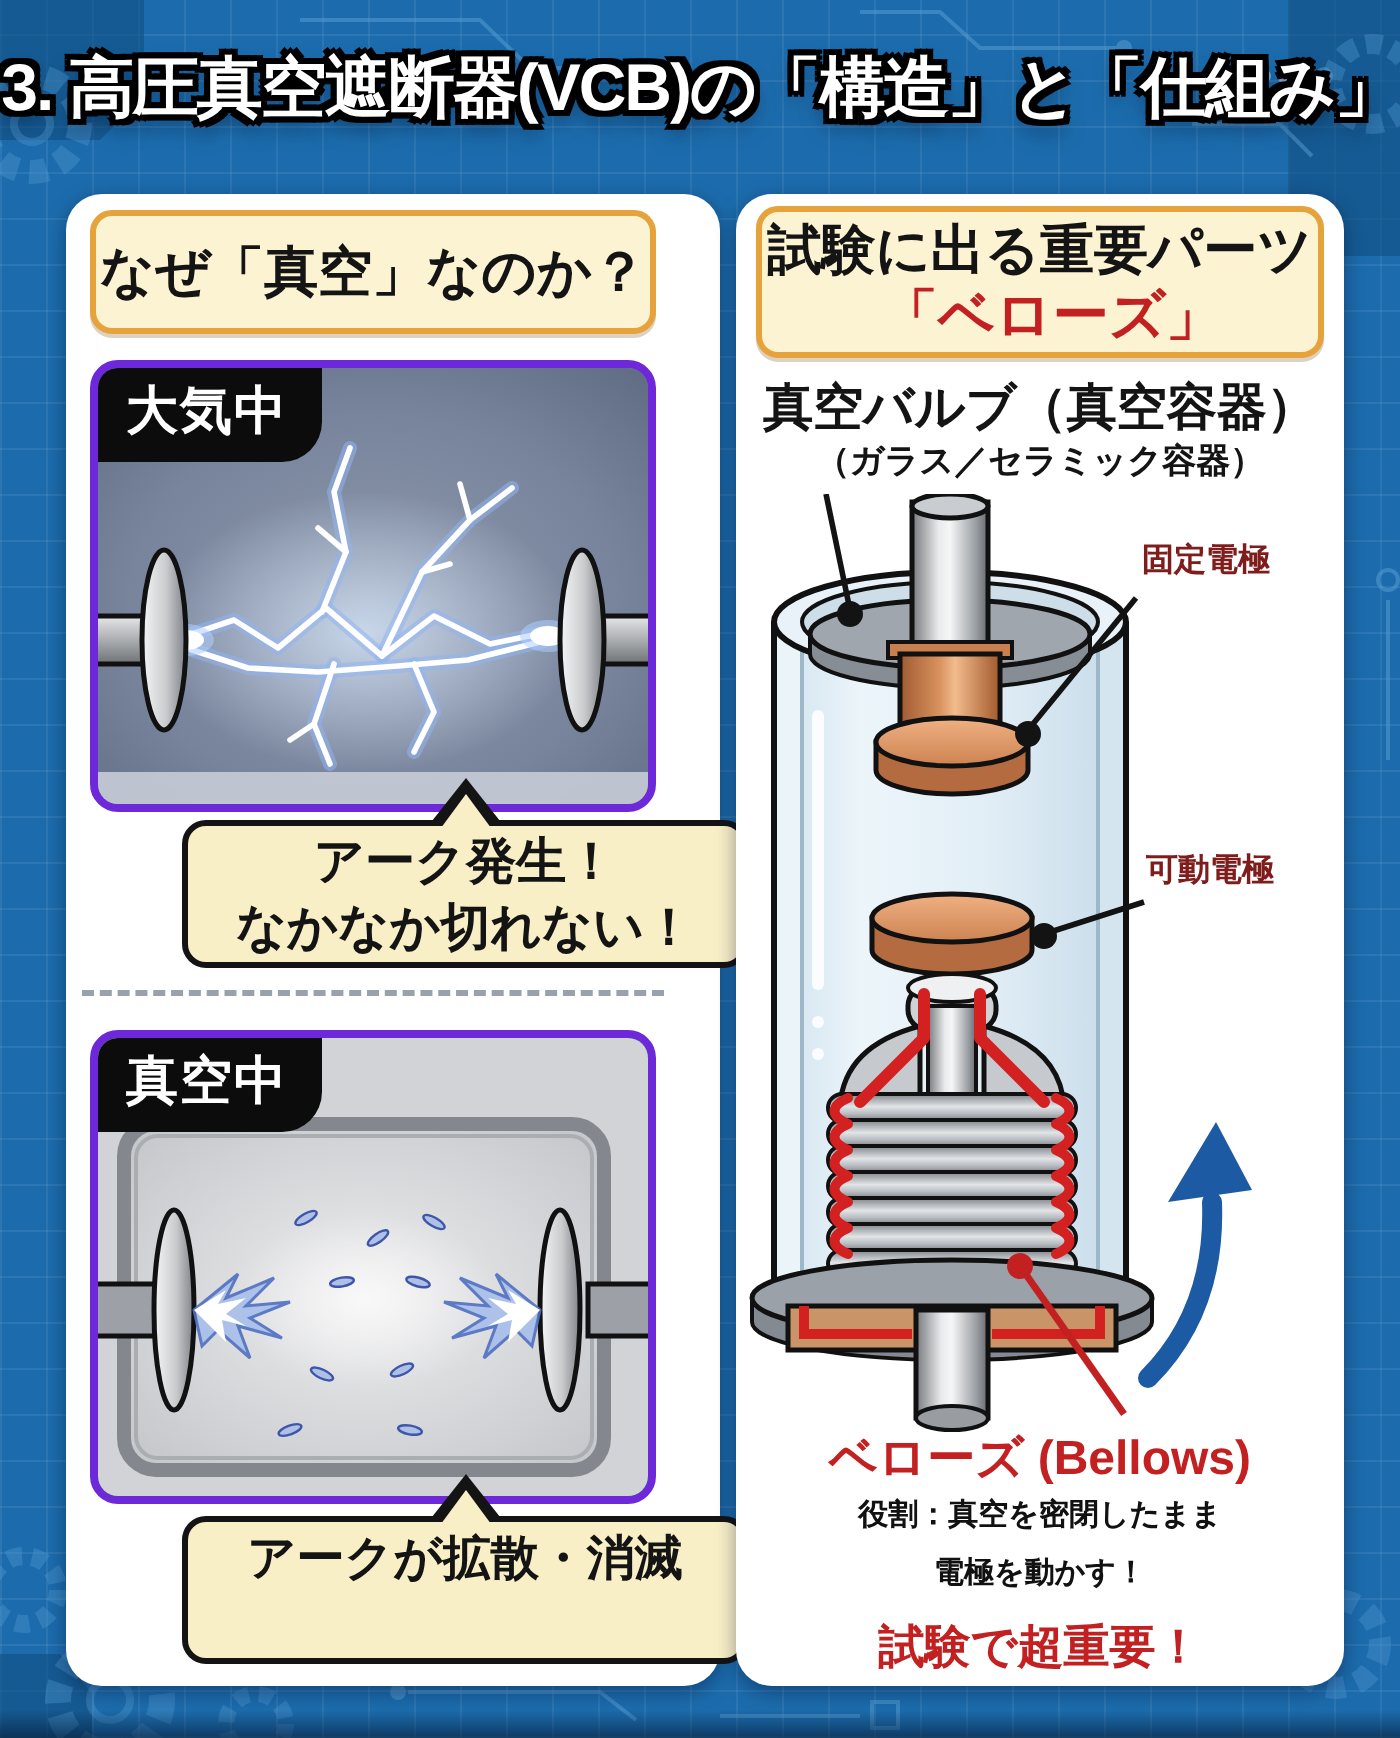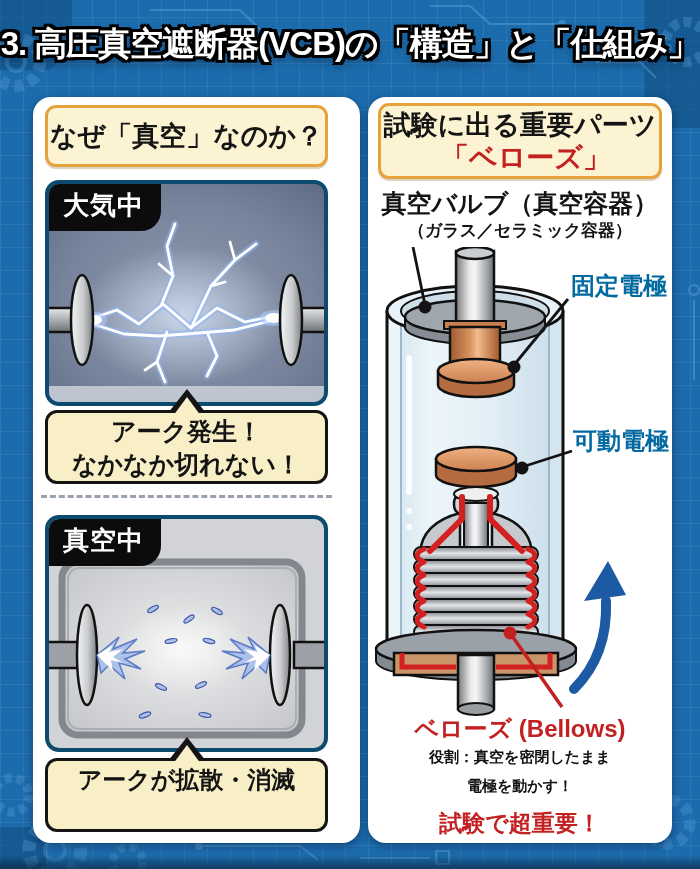--- a/index.html
+++ b/index.html
@@ -33,52 +33,52 @@
   .heading-box{
     position:absolute;background:#fcf3d2;border:3px solid #e6a33c;border-radius:11px;
     text-align:center;box-shadow:0 2px 0 rgba(120,70,10,.25);
   }
   .hb-left{left:12px;top:8px;width:277px;height:56px;}
   .hb-left .hb-line1{font-size:27px;font-weight:900;line-height:56px;}
   .hb-right{left:10px;top:6px;width:278px;height:68px;padding-top:2px;box-sizing:content-box;}
   .hb-right .hb-line1{font-size:27px;font-weight:900;line-height:34px;}
   .hb-right .hb-line2{font-size:28px;font-weight:900;line-height:32px;color:#c32121;padding-left:12px;}
 
-  .sub-panel{position:absolute;border:4px solid #0c4a6e;overflow:hidden;}
+  .sub-panel{position:absolute;border:4px solid #6d28d9;overflow:hidden;}
   .atm-panel{left:12px;top:83px;width:275px;height:218px;border-radius:14px;background:#76829b;}
   .vac-panel{left:12px;top:418px;width:275px;height:229px;border-radius:14px;background:#0f766e;}
   .tag{
     position:absolute;top:0;left:0;z-index:3;background:#0c0c0c;color:#fff;
     font-size:26px;font-weight:900;padding:4px 17px 8px 14px;border-radius:0 0 20px 0;
     letter-spacing:1px;
   }
   .divider{position:absolute;left:8px;top:398px;width:291px;height:0;border-top:3px dashed #98a1ac;}
 
   .callout{
     position:absolute;background:#f8efc7;border:3px solid #141414;border-radius:12px;
-    text-align:center;z-index:4;
+    text-align:center;z-index:4;margin-left:46px;
   }
   .co-1{left:12px;top:313px;width:277px;height:66px;padding-top:2px;box-sizing:content-box;}
   .co-1 .co-line{font-size:25px;font-weight:900;line-height:33px;}
   .co-2{left:12px;top:661px;width:277px;height:66px;padding-top:2px;box-sizing:content-box;}
   .co-2 .co-line{font-size:24px;font-weight:900;line-height:33px;}
   .co-red{color:#c32121;}
   .tri-border{position:absolute;top:-24px;left:50%;margin-left:-19px;width:0;height:0;
     border-left:19px solid transparent;border-right:19px solid transparent;
     border-bottom:24px solid #141414;}
   .tri-fill{position:absolute;top:-16px;left:50%;margin-left:-14px;width:0;height:0;
     border-left:14px solid transparent;border-right:14px solid transparent;
     border-bottom:19px solid #f8efc7;}
 
   .valve-label{position:absolute;left:0;top:90px;width:100%;text-align:center;
     font-size:25px;font-weight:900;}
   .valve-sublabel{position:absolute;left:0;top:122px;width:100%;text-align:center;
     font-size:17px;font-weight:700;}
   .diagram{position:absolute;left:0;top:150px;z-index:1;}
-  .part-label{position:absolute;font-size:24px;font-weight:900;color:#0369a1;z-index:5;white-space:nowrap;}
+  .part-label{position:absolute;font-size:16px;font-weight:900;color:#7f1d1d;z-index:5;white-space:nowrap;}
   .pl-fixed{left:203px;top:173px;}
   .pl-movable{left:205px;top:328px;}
   .bellows-label{position:absolute;left:0;top:616px;width:100%;text-align:center;
     font-size:24px;font-weight:900;color:#c32121;z-index:5;}
   .role-line{position:absolute;left:0;width:100%;text-align:center;
     font-size:15px;font-weight:900;color:#111;z-index:5;}
   .role-1{top:651px;}
   .role-2{top:680px;}
   .exam-note{position:absolute;left:0;top:711px;width:100%;text-align:center;
     font-size:23px;font-weight:900;color:#c32121;z-index:5;}

